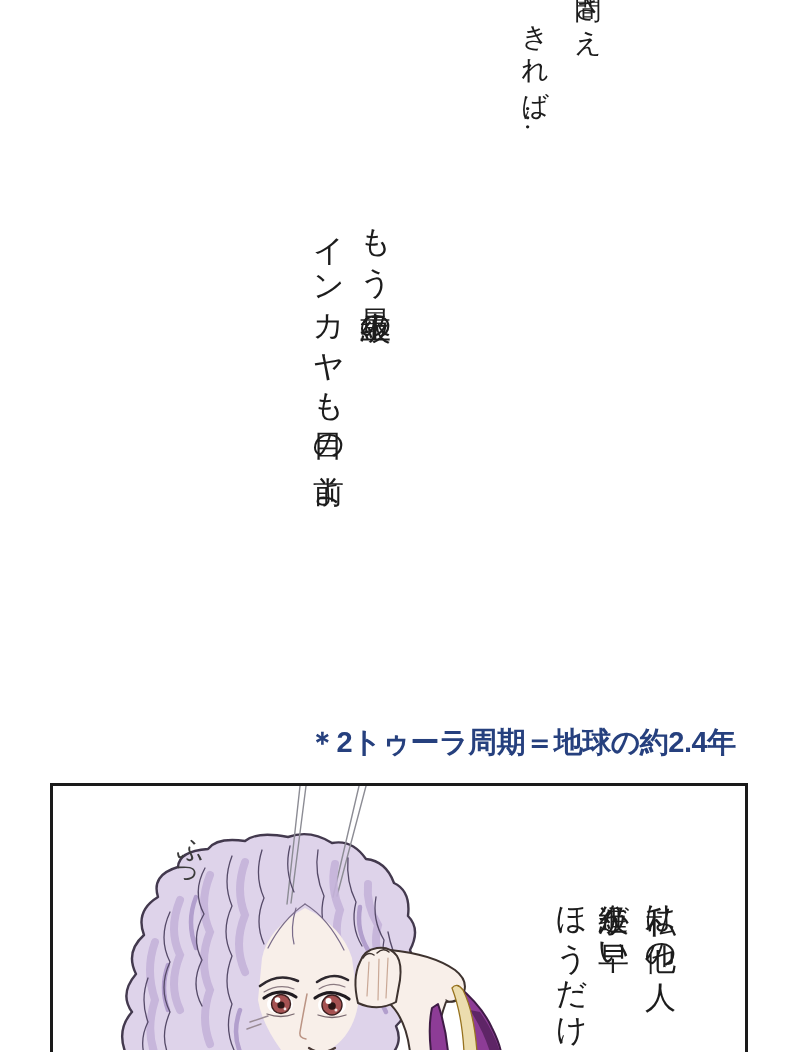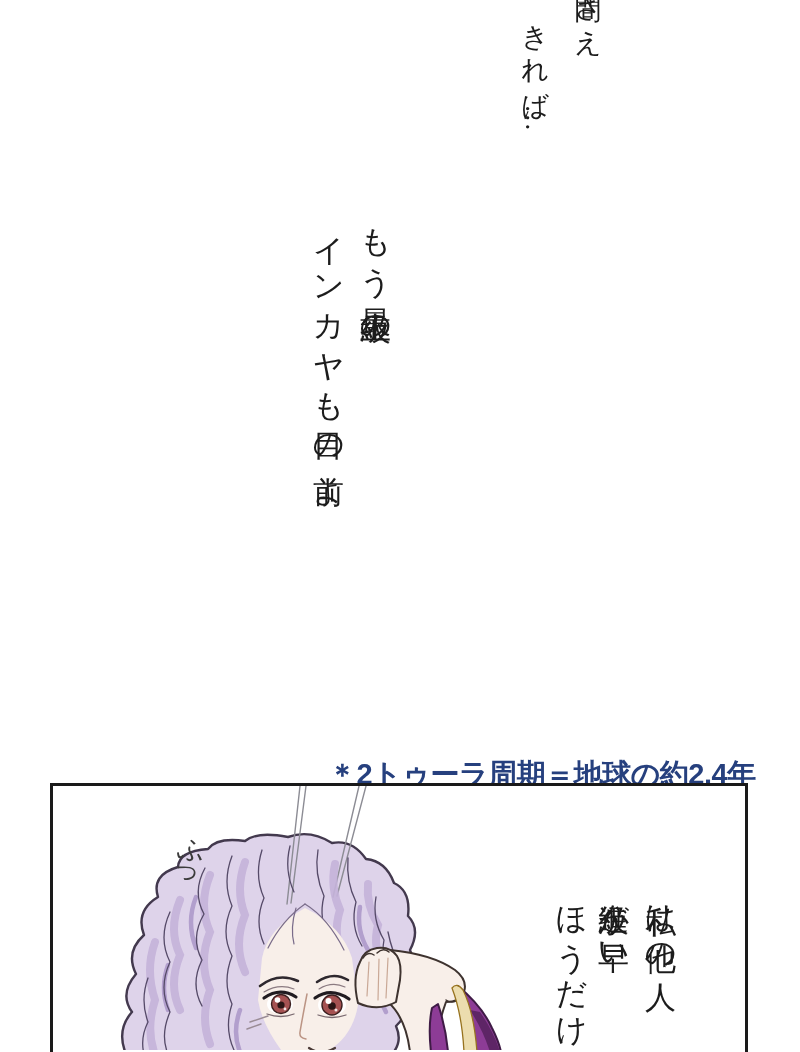--- a/index.html
+++ b/index.html
@@ -11,22 +11,22 @@
   .vtext { position:absolute; writing-mode:vertical-rl; text-orientation:mixed;
            line-height:1; color:#1c1c1c; white-space:nowrap;
            font-family:"Liberation Serif","DejaVu Serif",serif; }
 
   .speech-top-col1 { left:574px; top:-24px; font-size:27px; letter-spacing:2px; }
   .speech-top-col2 { left:521px; top:6px;   font-size:27px; letter-spacing:2px; }
 
   .speech-mid-col1 { left:360px; top:206px; font-size:31px; letter-spacing:3.5px; }
   .speech-mid-col2 { left:313px; top:215px; font-size:31px; letter-spacing:3.5px; }
 
-  .footnote { position:absolute; left:328px; top:723px; font-size:29px; font-weight:bold;
-              letter-spacing:-0.5px; font-family:"Liberation Sans","DejaVu Sans",sans-serif;margin-top:32px; }
+  .footnote { position:absolute; left:308px; top:723px; font-size:29px; font-weight:bold;
+              letter-spacing:-0.5px; font-family:"Liberation Sans","DejaVu Sans",sans-serif; }
 
   .panel { position:absolute; left:50px; top:783px; width:698px; height:270px;
            border:3px solid #1a1a1a; border-bottom:none; background:#fff; }
   .panel svg { position:absolute; left:0; top:0; }
 
   .sfx { left:133px; top:36px; font-size:27px; color:#3b3b3b; letter-spacing:3px;
          font-family:"DejaVu Sans","Liberation Sans",sans-serif;
          transform:rotate(14deg); transform-origin:top center; position:absolute;
          writing-mode:vertical-rl; line-height:1; }
 

